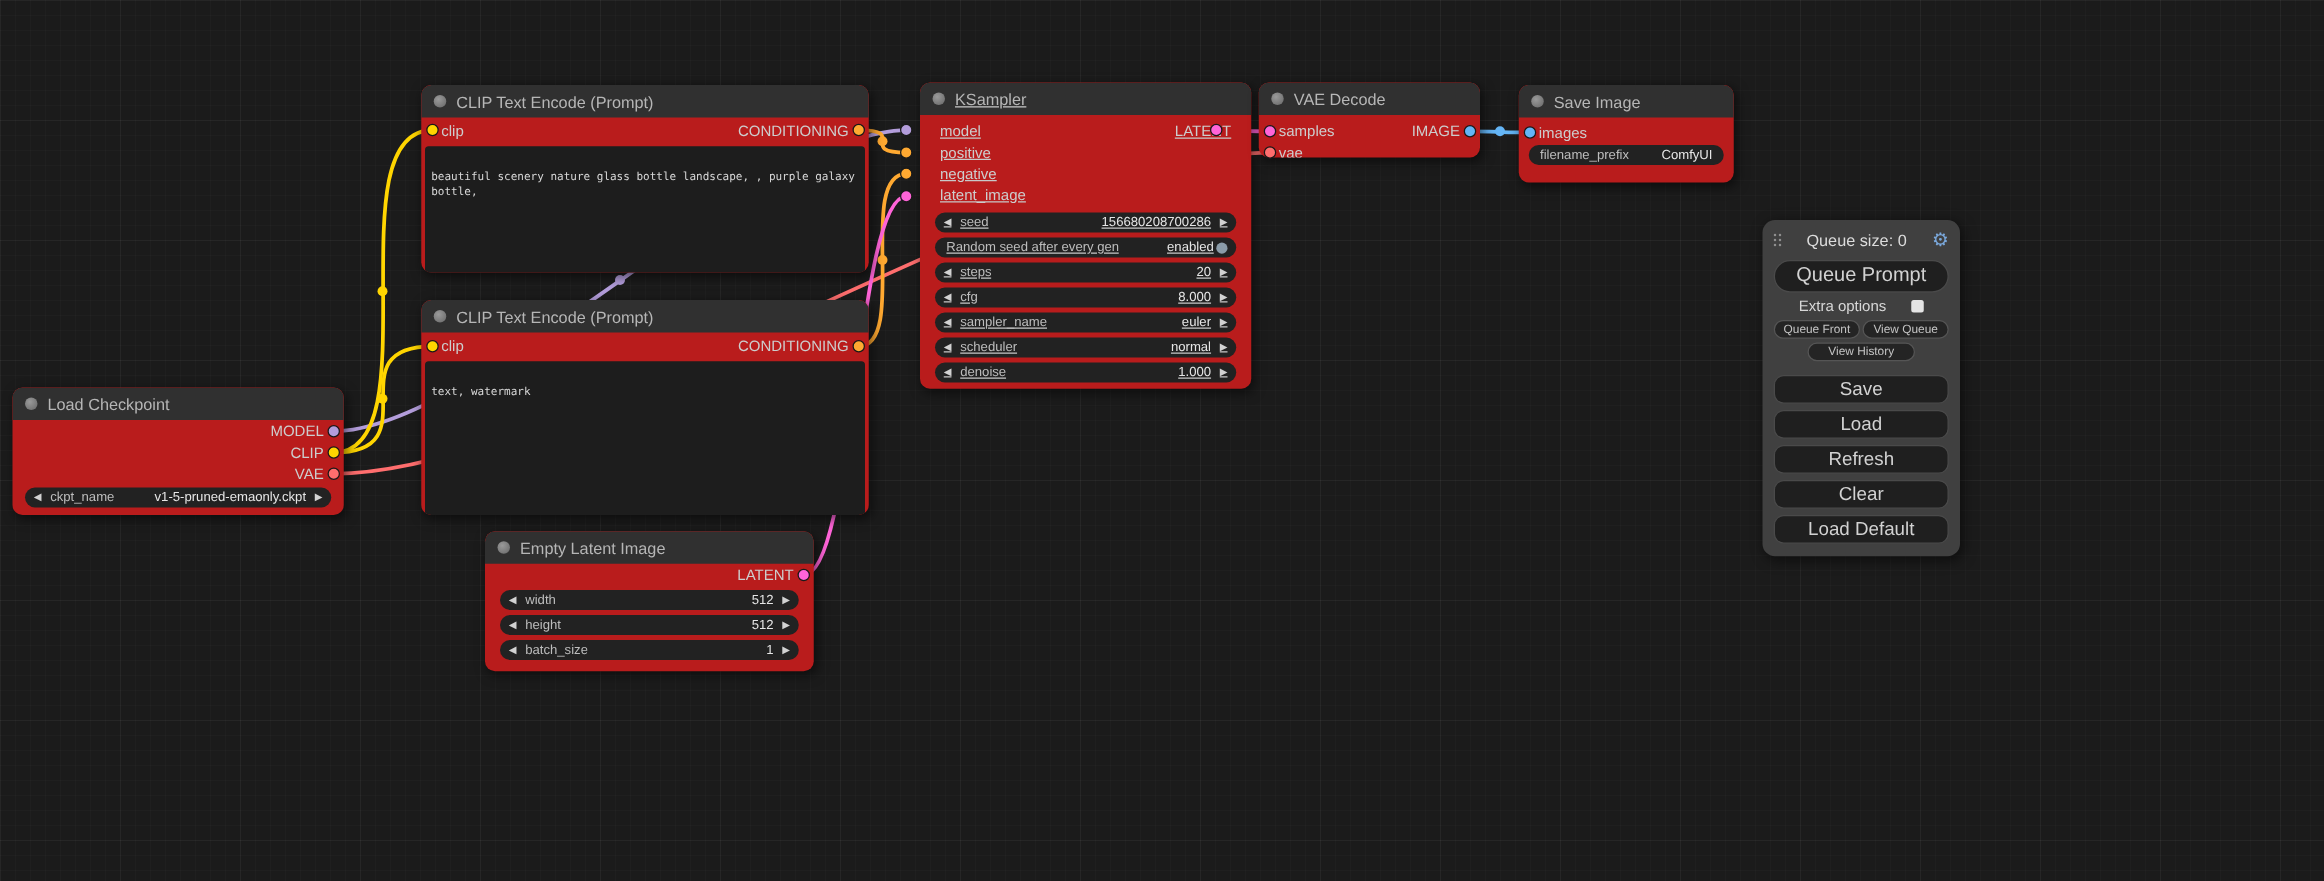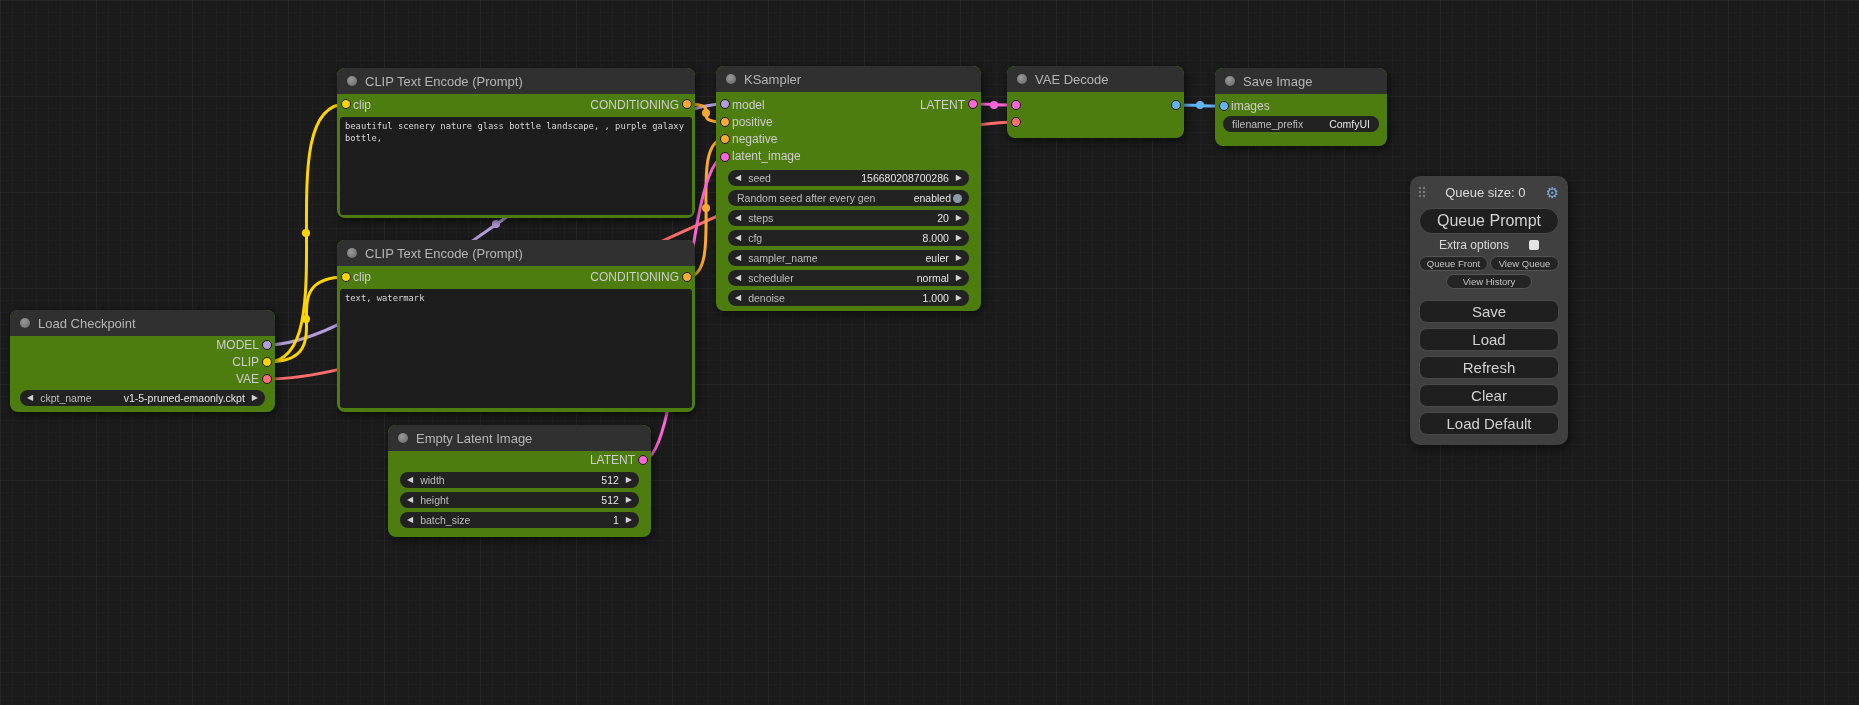--- a/index.html
+++ b/index.html
@@ -13,39 +13,39 @@
       linear-gradient(rgba(255,255,255,0.014) 1px, transparent 1px),
       linear-gradient(90deg, rgba(255,255,255,0.014) 1px, transparent 1px);
     background-size:96px 96px,96px 96px,12px 12px,12px 12px;
     position:relative;
   }
   svg.layer{position:absolute;left:0;top:0;pointer-events:none;}
   #wires{z-index:1;}
   #slots{z-index:3;}
   .node{
     position:absolute;z-index:2;
-    background:#4d7c0f;border-radius:8px;
+    background:#b91c1c;border-radius:8px;
     box-shadow:2px 3px 9px rgba(0,0,0,0.55);
     color:#c8c8c8;overflow:hidden;
   }
   .node-header{
     height:26px;display:flex;align-items:center;gap:8px;padding:0 10px;
     background:#303030;border-radius:8px 8px 0 0;color:#b6b6b6;font-size:13px;
   }
   .title-dot{
     width:10px;height:10px;border-radius:50%;flex:0 0 auto;
     background:radial-gradient(circle at 38% 35%, #9a9a9a, #666666);
   }
   .srow{height:17px;display:flex;align-items:center;padding:0 16px;font-size:12px;color:#cdcdcd;}
   .srow .right{margin-left:auto;}
   .rows-pad{padding-top:4px;}
   .rows-pad2{padding-top:2px;}
   .rows-pad3{padding-top:3px;}
   .tbox{
-    margin:4px 3px 0;background:#1d1d1d;border-radius:3px;padding:3px 5px;
+    margin:4px 3px 0;background:#1d1d1d;border-radius:3px;padding:19px 5px;
     font-family:"DejaVu Sans Mono",monospace;font-size:8.8px;line-height:1.4;
     color:#d8d8d8;white-space:pre-wrap;word-break:break-word;overflow:hidden;
   }
   .widget{
     height:16px;display:flex;align-items:center;background:#222222;border-radius:8px;
     margin:4px 12px 0;padding:0 7px;font-size:10.5px;white-space:nowrap;
   }
   .widget.wide{margin:3px 10px 0;}
   .widget .arrow{font-size:8px;color:#d2d2d2;line-height:1;flex:0 0 auto;}
   .widget .w-label{margin-left:7px;color:#bdbdbd;overflow:hidden;text-overflow:ellipsis;}
@@ -173,21 +173,21 @@
     <span class="arrow">▶</span>
   </div>
   <div class="widget">
     <span class="arrow">◀</span>
     <span class="w-label">batch_size</span>
     <span class="w-value">1</span>
     <span class="arrow">▶</span>
   </div>
 </div>
 
-<div class="node" style="left:716px;top:66px;width:265px;height:245px;">
+<div class="node" style="left:736px;top:66px;width:265px;height:245px;text-decoration:underline;">
   <div class="node-header">
     <span class="title-dot"></span>
     <span>KSampler</span>
   </div>
   <div class="rows-pad">
     <div class="srow">
       <span>model</span>
       <span class="right">LATENT</span>
     </div>
     <div class="srow">
@@ -236,24 +236,33 @@
     <span class="arrow">▶</span>
   </div>
   <div class="widget">
     <span class="arrow">◀</span>
     <span class="w-label">denoise</span>
     <span class="w-value">1.000</span>
     <span class="arrow">▶</span>
   </div>
 </div>
 
-<div class="node" style="left:1007px;top:66px;width:177px;height:72px;">
+<div class="node" style="left:1007px;top:66px;width:177px;height:60px;">
   <div class="node-header">
     <span class="title-dot"></span>
     <span>VAE Decode</span>
+  </div>
+  <div class="rows-pad">
+    <div class="srow">
+      <span>samples</span>
+      <span class="right">IMAGE</span>
+    </div>
+    <div class="srow">
+        <span>vae</span>
+      </div>
   </div>
 </div>
 
 <div class="node" style="left:1215px;top:68px;width:172px;height:78px;">
   <div class="node-header">
     <span class="title-dot"></span>
     <span>Save Image</span>
   </div>
   <div class="rows-pad3">
     <div class="srow">

